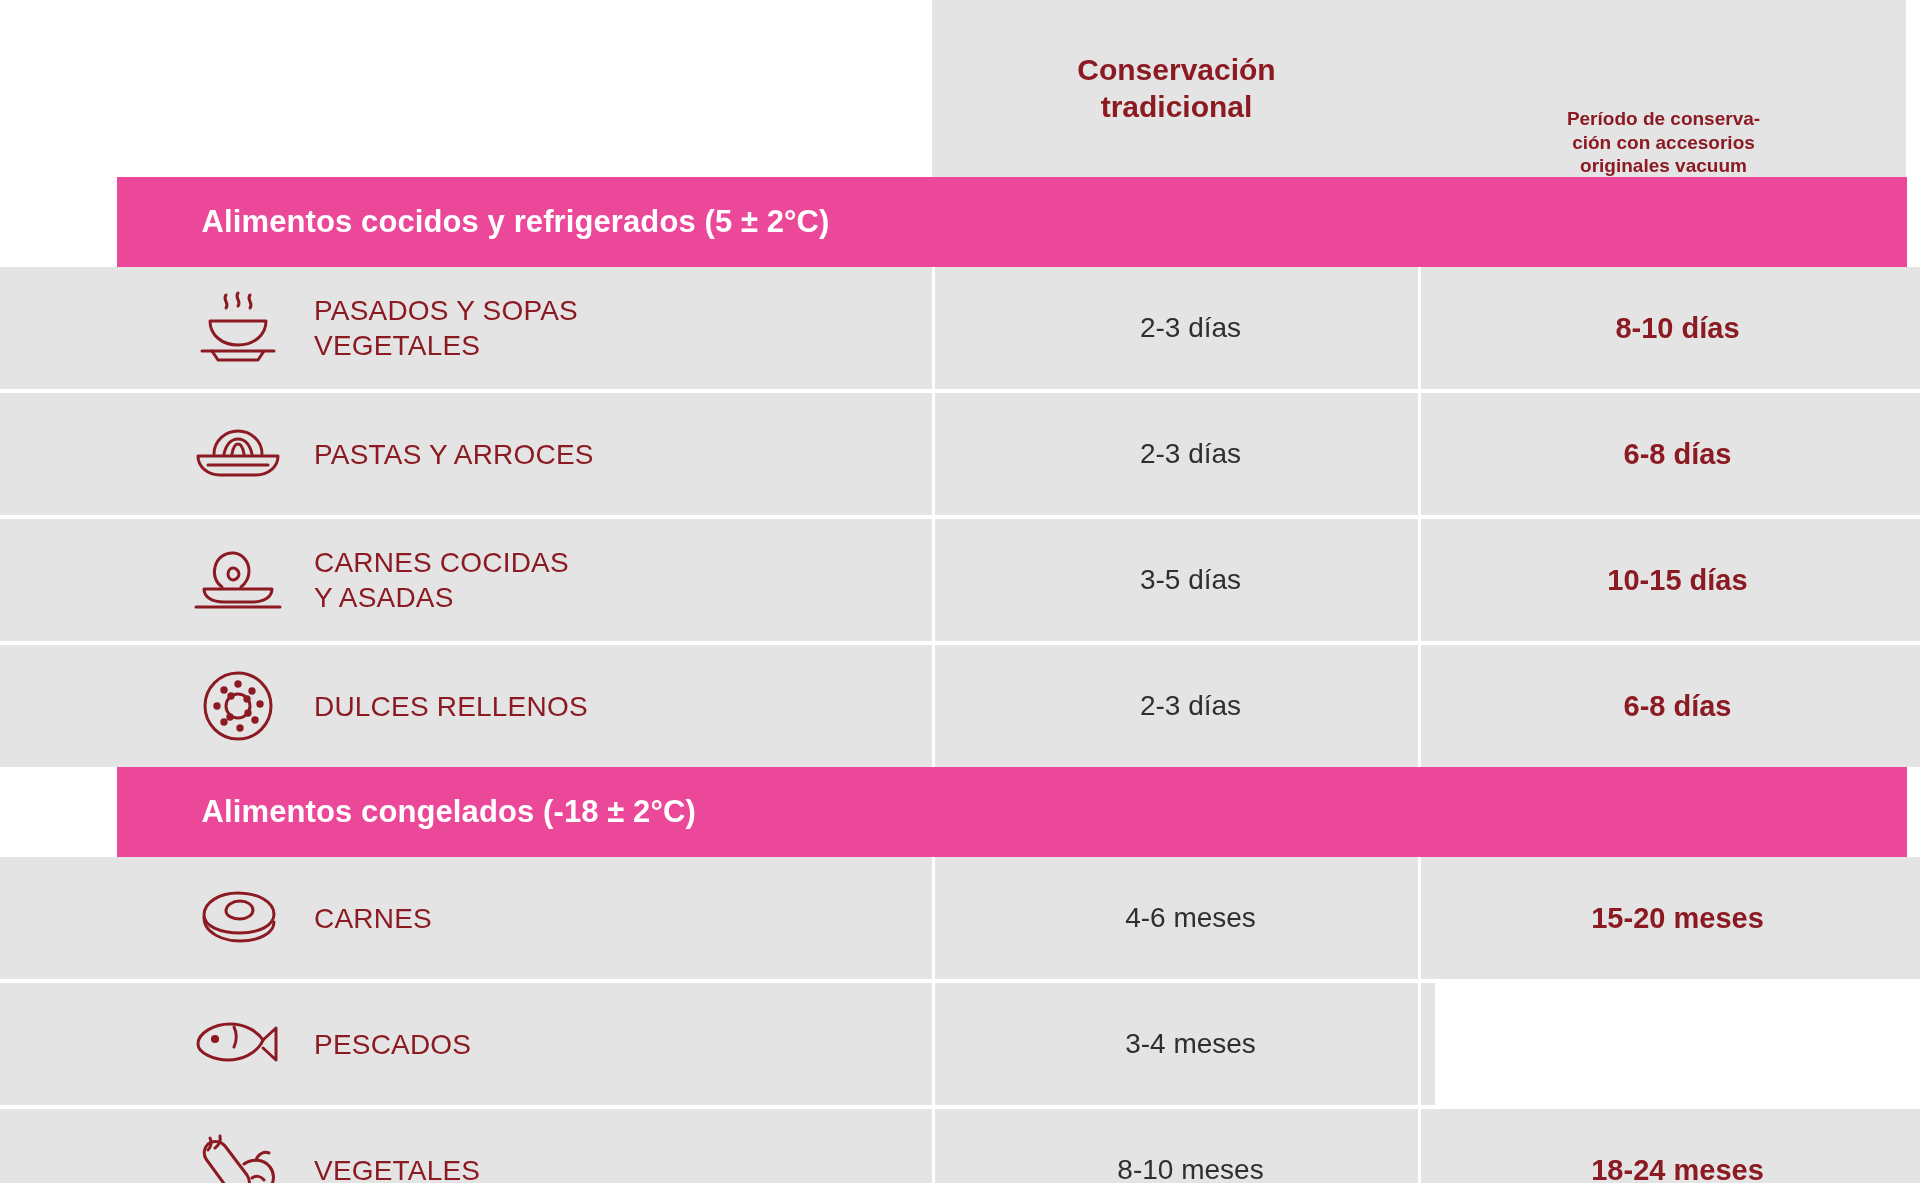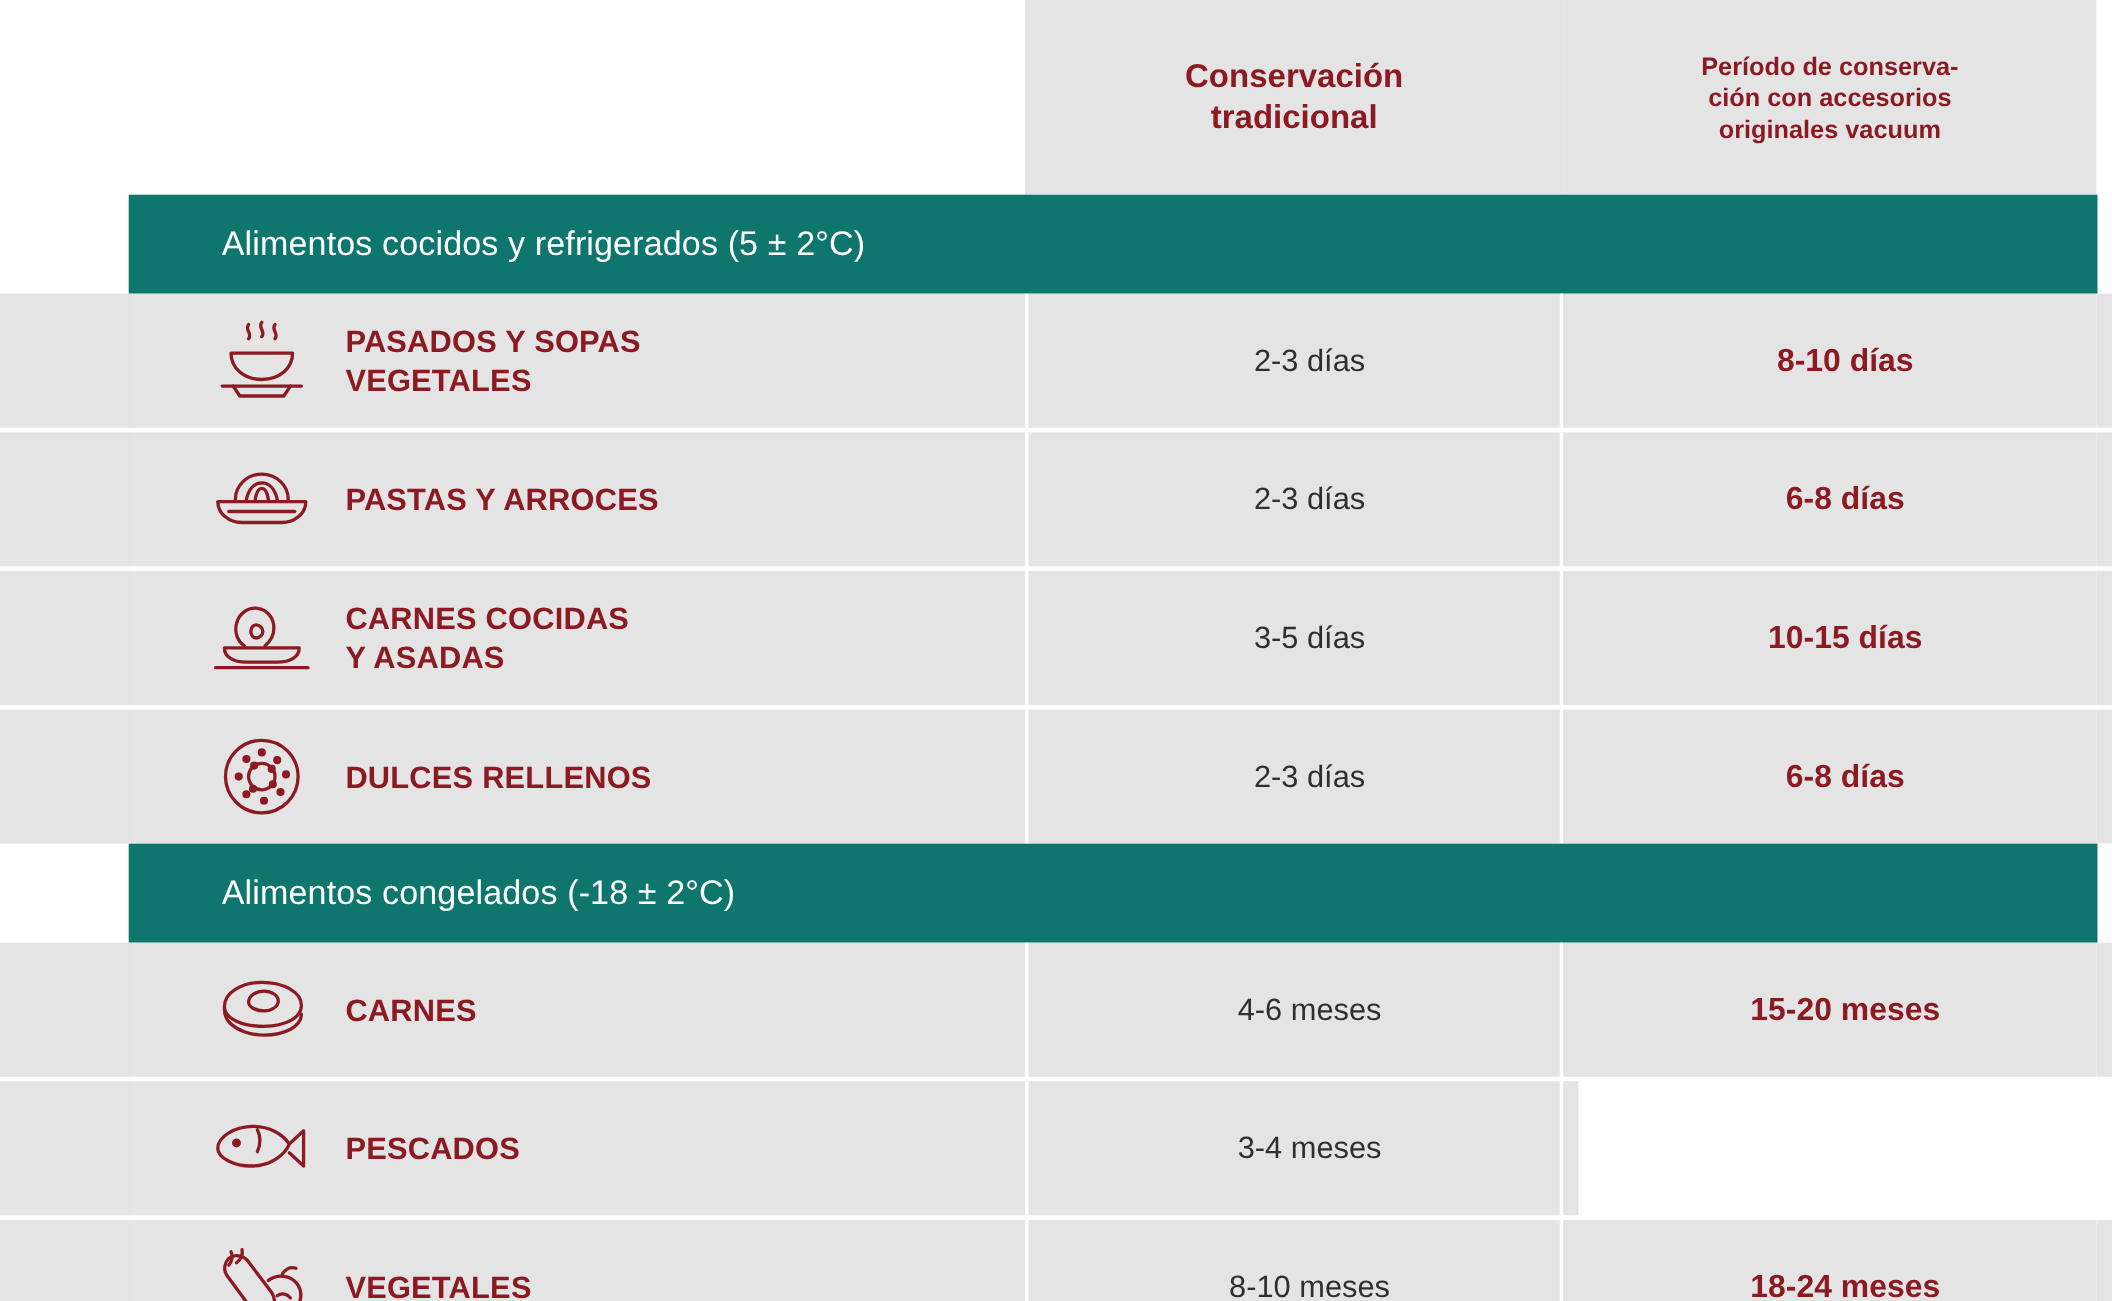--- a/index.html
+++ b/index.html
@@ -54,28 +54,28 @@
     color: #8c1a22;
     font-weight: bold;
     font-size: 30px;
     line-height: 1.22;
     display: flex;
     align-items: center;
     justify-content: center;
     text-align: center;
     padding: 0 18px;
   }
-  .header-cell.vac { font-size: 23px; }
+  .header-cell.vac { font-size: 19px; align-items: flex-end; }
 
   
   .band-row { height: 90px; }
   .band {
-    background: #0f766e;
+    background: #ec4899;
     color: #ffffff;
-    font-weight: normal;
+    font-weight: bold;
     font-size: 31px;
     display: flex;
     align-items: center;
     padding-left: 85px;
     letter-spacing: .1px;
   }
   .band-pad-left  { background: #ffffff; }
   .band-pad-right { background: #ffffff; }
 
   
@@ -99,21 +99,21 @@
     min-width: 108px;
     height: 86px;
     display: flex;
     align-items: center;
     justify-content: center;
   }
   .icon-box svg { display: block; }
 
   .food-name {
     color: #8c1a22;
-    font-weight: bold;
+    font-weight: normal;
     font-size: 28px;
     line-height: 1.25;
     letter-spacing: .2px;
   }
 
   .trad-cell {
     justify-content: center;
     color: #2f2f2f;
     font-size: 28px;
     border-left: 3px solid #ffffff;

